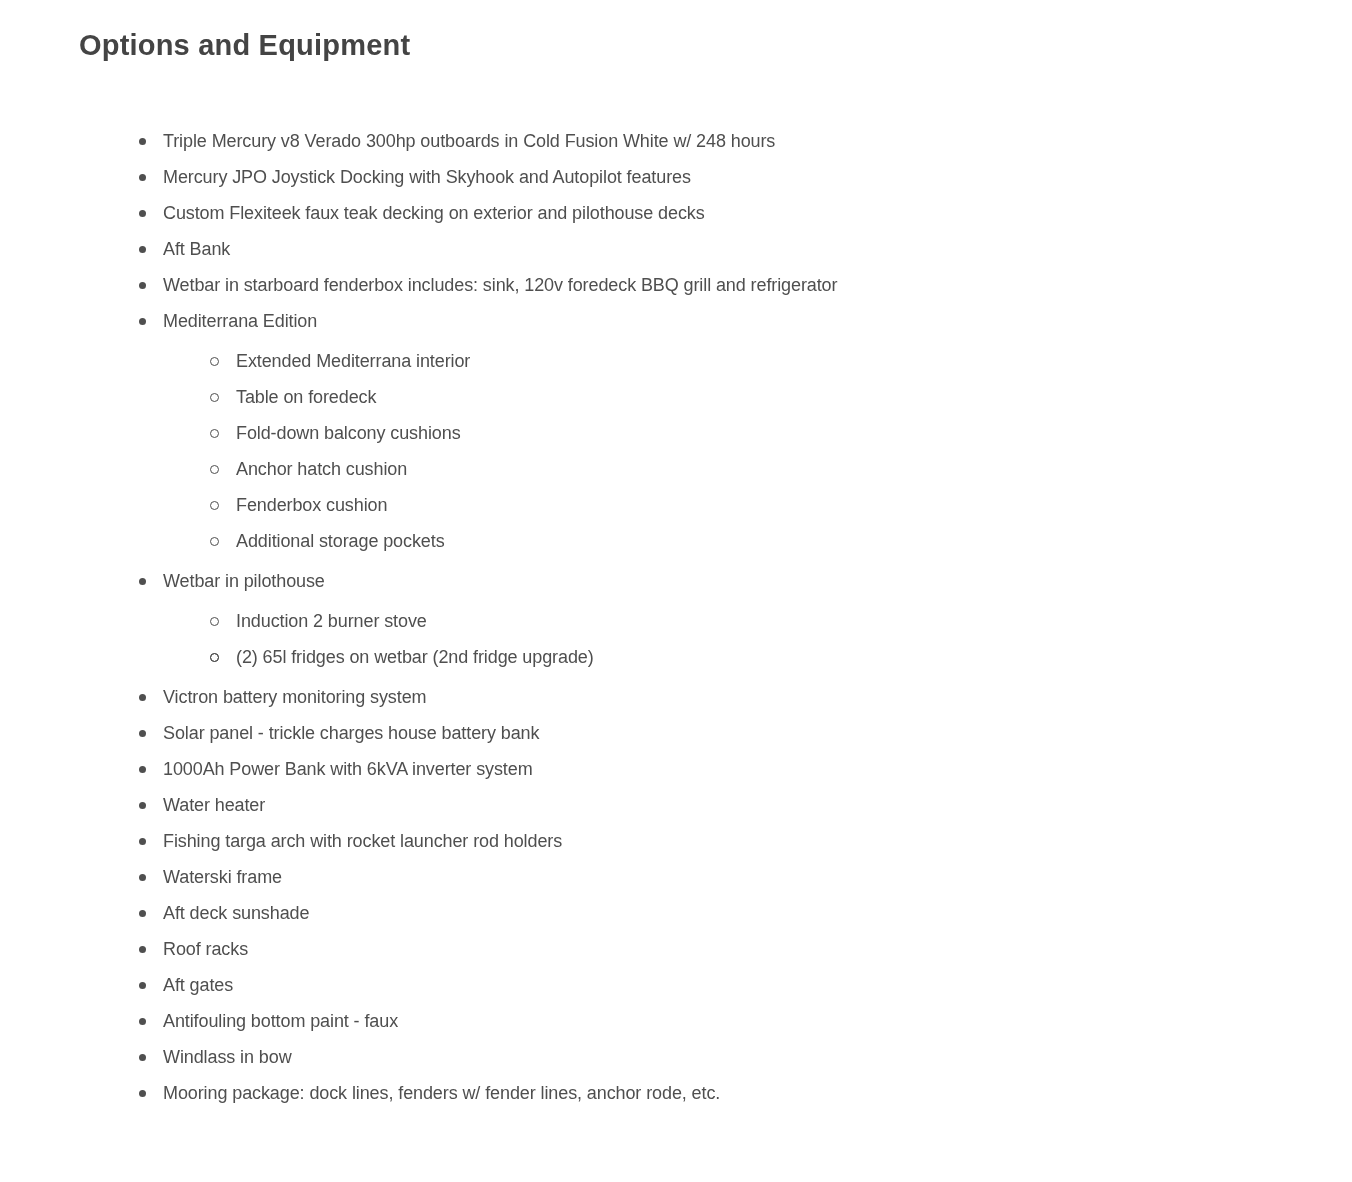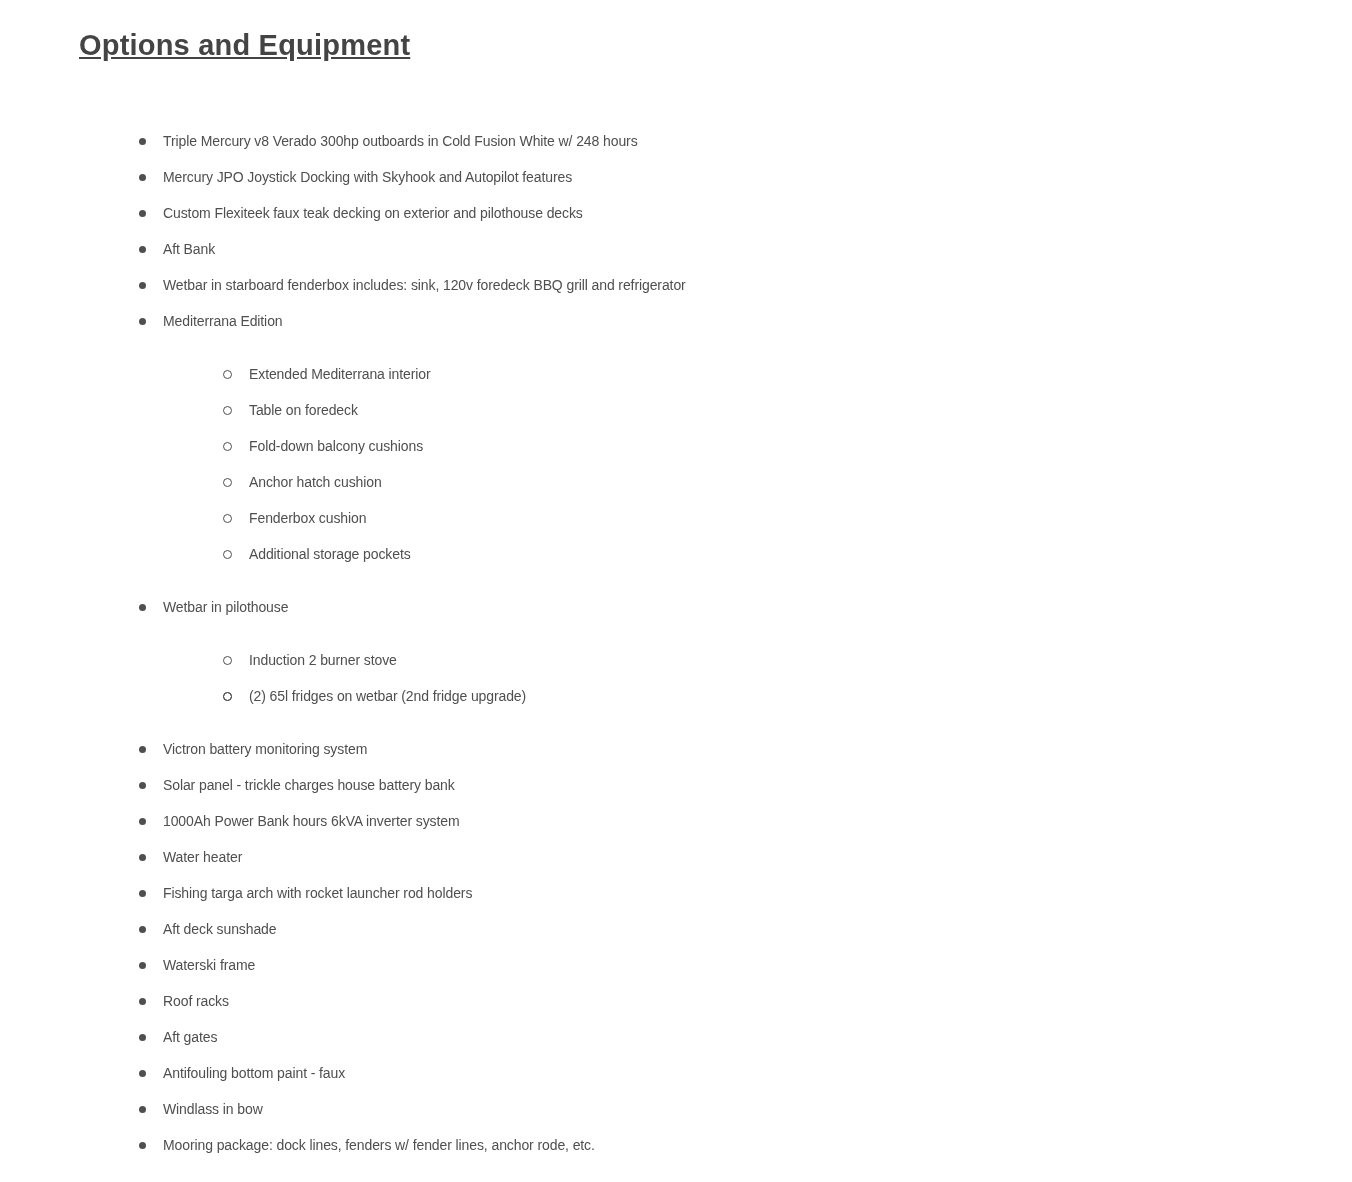--- a/index.html
+++ b/index.html
@@ -16,27 +16,26 @@
   .content {
     padding: 28px 0 0 79px;
   }
   h1.page-title {
     margin: 0;
     font-size: 29px;
     line-height: 34px;
     font-weight: bold;
     color: #444444;
     letter-spacing: 0.2px;
-    text-decoration: underline;
   }
   ul.options-list {
     list-style: none;
     margin: 61px 0 0 0;
     padding: 0;
-    font-size: 14px;
+    font-size: 18px;
     line-height: 36px;
     color: #4f4f4f;
   }
   ul.options-list li {
     position: relative;
   }
   .item-text {
     display: block;
     margin-left: 84px;
     letter-spacing: -0.1px;
@@ -48,21 +47,21 @@
   .marker.disc {
     left: 60px;
     top: 15px;
     width: 7px;
     height: 7px;
     border-radius: 50%;
     background: #4f4f4f;
   }
   ul.sublist {
     list-style: none;
-    margin: 17px;
+    margin: 4px;
     padding: 0;
   }
   ul.sublist .item-text {
     margin-left: 153px;
   }
   .marker.circle {
     left: 127px;
     top: 14px;
     width: 9px;
     height: 9px;
@@ -149,37 +148,37 @@
       <li>
         <span class="marker disc"></span>
         <span class="item-text">Victron battery monitoring system</span>
       </li>
       <li>
         <span class="marker disc"></span>
         <span class="item-text">Solar panel - trickle charges house battery bank</span>
       </li>
       <li>
         <span class="marker disc"></span>
-        <span class="item-text">1000Ah Power Bank hours 6kVA inverter system</span>
+        <span class="item-text">1000Ah Power Bank with 6kVA inverter system</span>
       </li>
       <li>
         <span class="marker disc"></span>
         <span class="item-text">Water heater</span>
       </li>
       <li>
         <span class="marker disc"></span>
         <span class="item-text">Fishing targa arch with rocket launcher rod holders</span>
       </li>
       <li>
         <span class="marker disc"></span>
-        <span class="item-text">Aft deck sunshade</span>
+        <span class="item-text">Waterski frame</span>
       </li>
       <li>
         <span class="marker disc"></span>
-        <span class="item-text">Waterski frame</span>
+        <span class="item-text">Aft deck sunshade</span>
       </li>
       <li>
         <span class="marker disc"></span>
         <span class="item-text">Roof racks</span>
       </li>
       <li>
         <span class="marker disc"></span>
         <span class="item-text">Aft gates</span>
       </li>
       <li>

